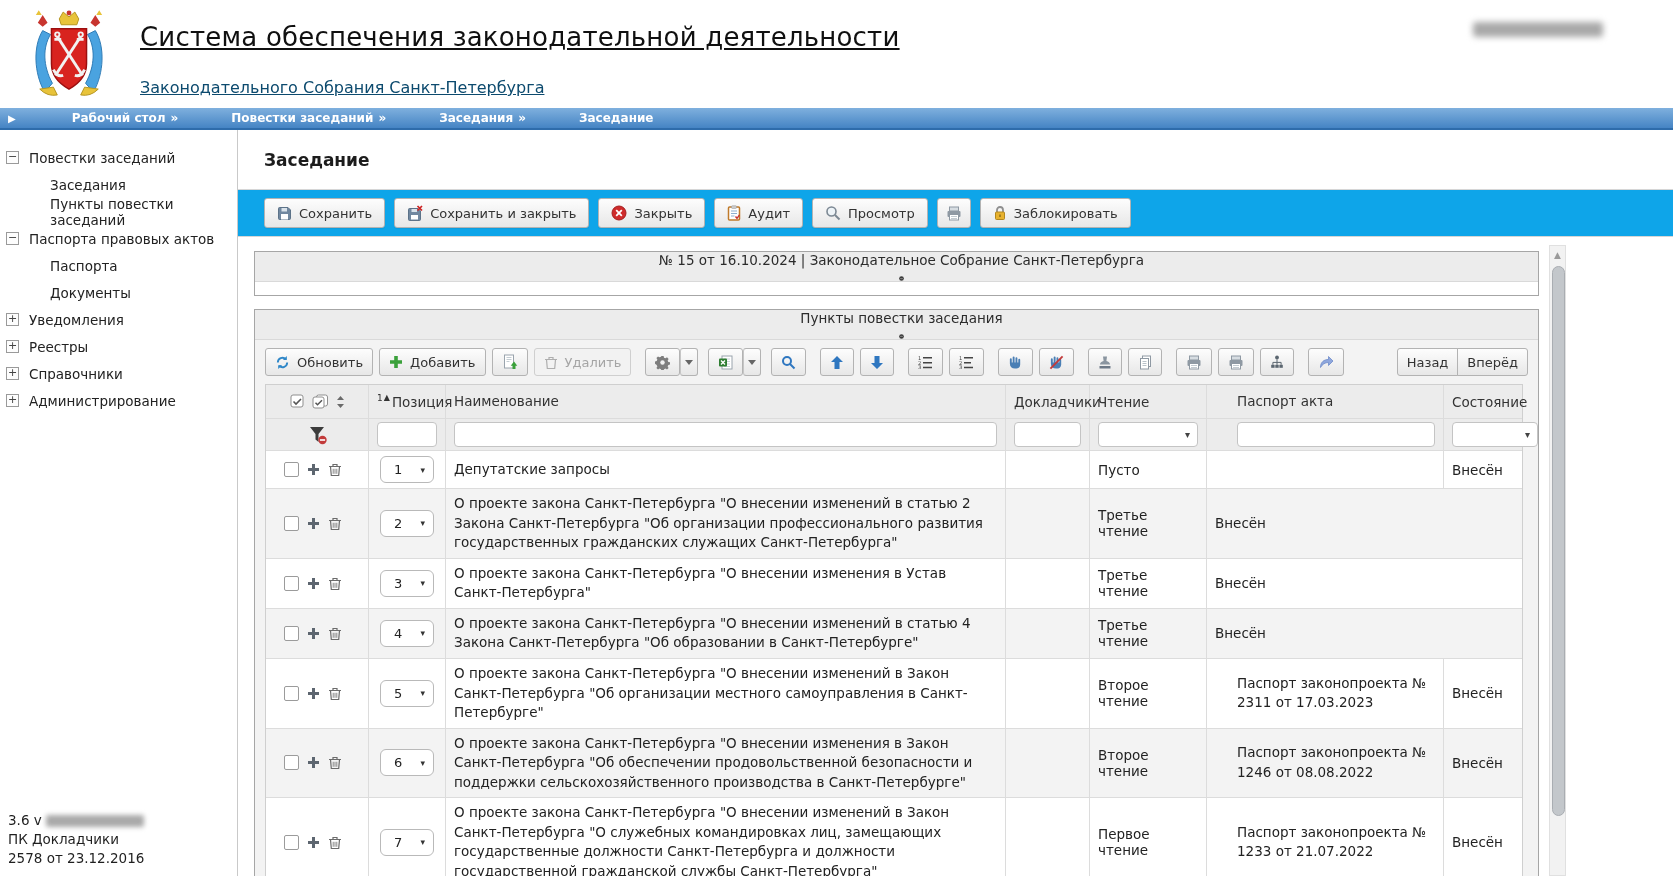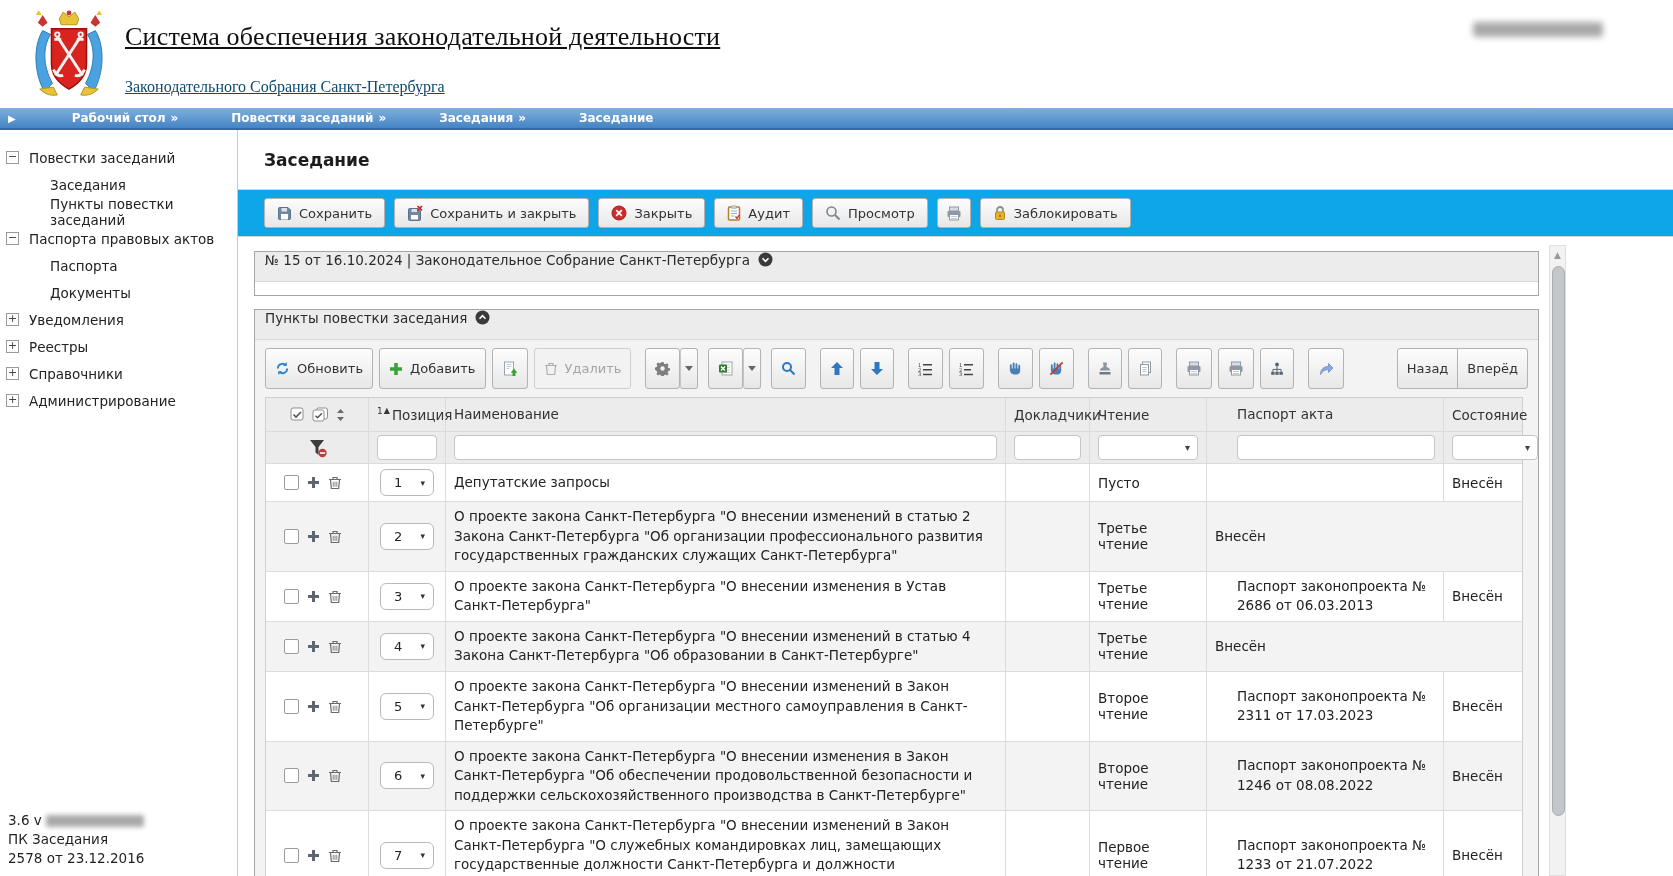--- a/index.html
+++ b/index.html
@@ -3,21 +3,21 @@
 <meta charset="utf-8">
 <style>
   * { box-sizing: border-box; margin: 0; padding: 0; }
   html,body { width:1673px; height:876px; }
   body { font-family: "DejaVu Sans", "Liberation Sans", sans-serif; background:#fff; color:#222; }
   .app { position:relative; width:1673px; height:876px; overflow:hidden; background:#fff; }
 
   
   .app-header { position:absolute; left:0; top:0; width:1673px; height:108px; background:#fff; }
   .logo { position:absolute; left:30px; top:5px; }
-  .titles { position:absolute; left:125px; top:22px;font-family:Liberation Serif, serif; }
+  .titles { position:absolute; left:140px; top:22px; }
   .site-title { font-size:26px; color:#101010; text-decoration:underline; letter-spacing:.2px; cursor:pointer; }
   .site-subtitle { margin-top:26px; font-size:16px; color:#0c4a6e; text-decoration:underline; cursor:pointer; }
   .user-blur { position:absolute; right:70px; top:22px; width:130px; height:15px; border-radius:3px;
                background:#a9a9a9; filter:blur(3px); }
 
   
   .breadcrumb-bar { position:absolute; left:0; top:108px; width:1673px; height:22px;
     background:linear-gradient(#7fb0de,#4584c4); border-bottom:2px solid #2e6cab;
     display:flex; align-items:center; padding-left:8px; }
   .bc-arrow { color:#fff; font-size:10px; margin-right:8px; }
@@ -46,27 +46,27 @@
     display:flex; align-items:center; gap:9px; padding-left:26px; }
   .btn { display:inline-flex; align-items:center; gap:7px; height:30px; padding:0 12px;
     background:linear-gradient(#fdfdfd,#e7e7e7); border:1px solid #b3b3b3; border-radius:3px;
     font-size:13px; color:#333; cursor:pointer; box-shadow:0 1px 1px rgba(0,0,0,.06); white-space:nowrap; }
   .btn.icon-only { padding:0 8px; }
 
   
   .fieldset { position:absolute; left:16px; width:1285px; border:1px solid #a6a6a6; background:#fff; }
   .fs-session { top:121px; height:45px; }
   .fs-items { top:179px; height:600px; background:#f3f3f3; }
-  .fs-header { height:30px; background:#ececec; border-bottom:1px solid #d9d9d9; display:flex; align-items:flex-start;
-    gap:8px; padding-left:10px; font-size:13.5px; color:#2b2b2b; cursor:pointer; }
+  .fs-header { height:30px; background:#ececec; border-bottom:1px solid #d9d9d9; display:flex; align-items:center;
+    gap:8px; padding-left:10px; font-size:13.5px; color:#2b2b2b; cursor:pointer;flex-direction:column; }
   .fs-body { padding:8px 10px 0 10px; }
 
   
   .grid-toolbar { display:flex; align-items:center; gap:6px; }
-  .gbtn { display:inline-flex; align-items:center; justify-content:center; gap:7px; height:41px; min-width:34px;
+  .gbtn { display:inline-flex; align-items:center; justify-content:center; gap:7px; height:28px; min-width:34px;
     padding:0 9px; background:linear-gradient(#fdfdfd,#e7e7e7); border:1px solid #b3b3b3; border-radius:3px;
     font-size:13px; color:#333; cursor:pointer; white-space:nowrap; }
   .gbtn.caret-part { min-width:17px; padding:0 4px; margin-left:-6px; border-left:1px solid #c6c6c6; }
   .gbtn.disabled { color:#a5a5a5; background:#f2f2f2; border-color:#cfcfcf; cursor:default; }
   .nav-group { margin-left:auto; display:flex; }
   .nav-group .gbtn:first-child { border-radius:3px 0 0 3px; }
   .nav-group .gbtn:last-child { border-radius:0 3px 3px 0; margin-left:-1px; }
 
   
   .grid { margin-top:8px; width:1258px; background:#fff; border:1px solid #cfcfcf; font-size:13.5px; }
@@ -180,21 +180,21 @@
         <div class="tree-row">
           <div class="expander">+</div>
           <span class="lbl">Администрирование</span>
         </div>
       </div>
     <div class="side-footer">
       <div class="ver-line">
           <span>3.6 v</span>
           <span class="ver-blur"></span>
         </div>
-      <div>ПК Заседания</div>
+      <div>ПК Докладчики</div>
       <div>2578 от 23.12.2016</div>
     </div>
   </div>
 
   <div class="main">
     <div class="title-bar">
       <div class="page-title">Заседание</div>
     </div>
 
     <div class="toolbar-strip">
@@ -609,23 +609,20 @@
                 </div>
                 <div class="tcell col-name">
                   <span>О проекте закона Санкт-Петербурга "О внесении изменения в Устав Санкт-Петербурга"</span>
                 </div>
                 <div class="tcell col-speakers">
                   <span></span>
                 </div>
                 <div class="tcell col-reading">
                   <span>Третье чтение</span>
                 </div>
-                <div class="tcell col-passport">
-                  <span>Паспорт законопроекта № 2686 от 06.03.2013</span>
-                </div>
                 <div class="tcell col-state">
                   <span>Внесён</span>
                 </div>
               </div>
               <div class="trow">
                 <div class="tcell col-controls">
                   <div class="rowctl">
                     <div class="cb"></div>
                     <span class="icon-btn">
                       <svg width="13" height="13" viewBox="0 0 13 13">

